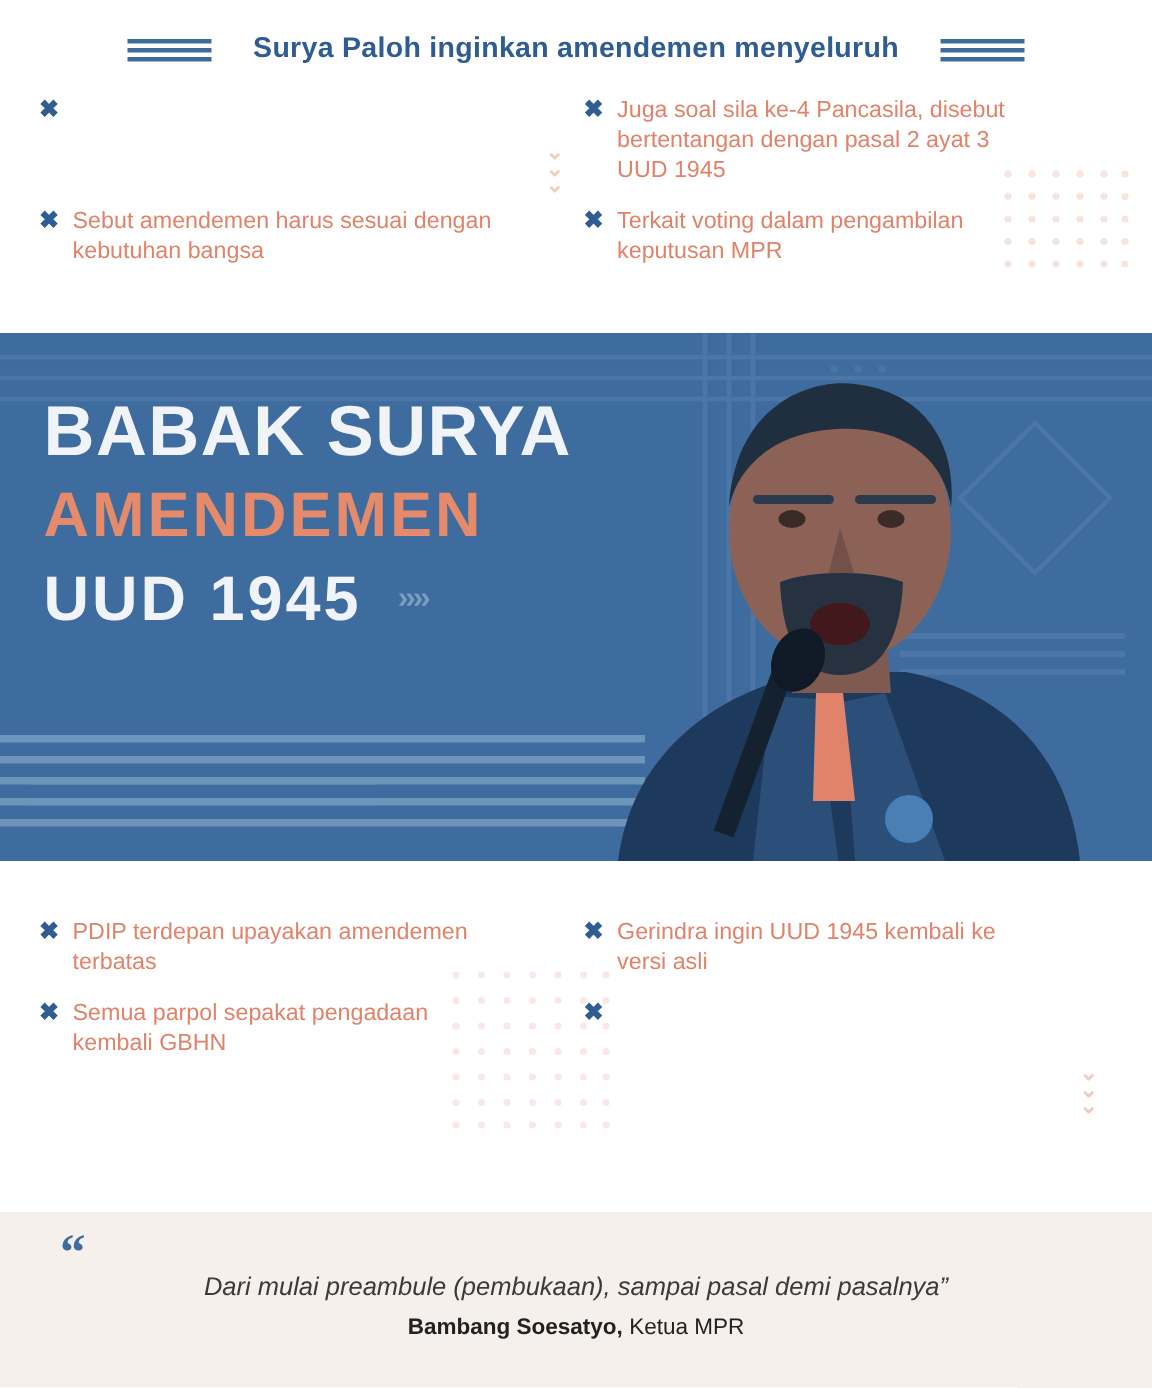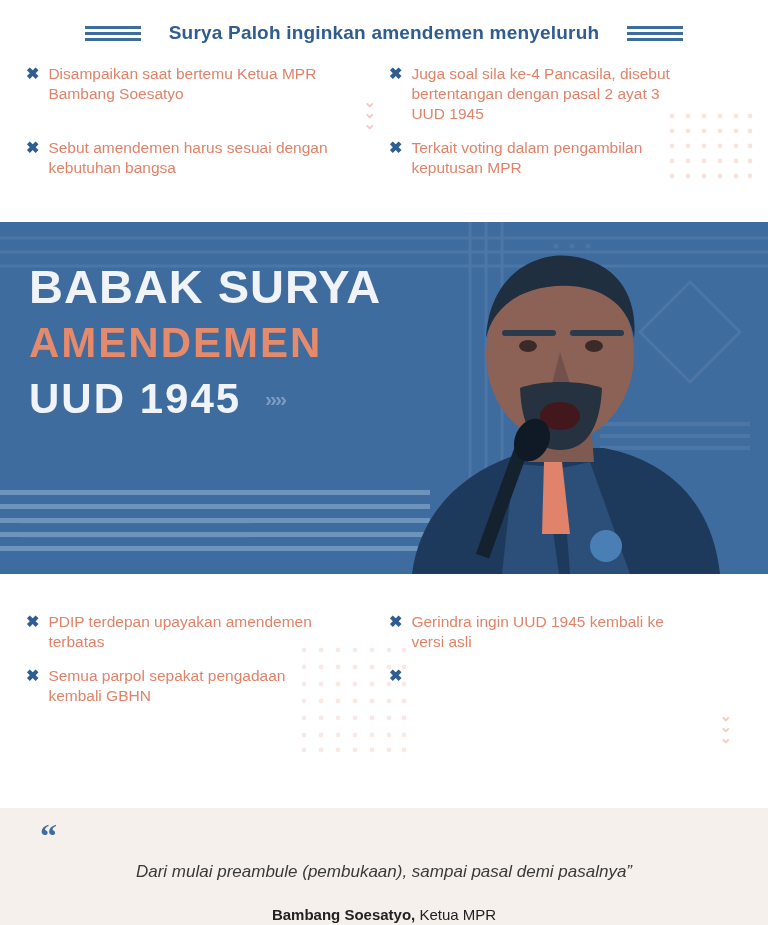--- a/index.html
+++ b/index.html
@@ -188,28 +188,27 @@
     padding: 16px 40px 0 40px;
   }
   #quote .mark {
     color: #3f6c9e;
     font-size: 34px;
     font-weight: bold;
     line-height: 24px;
     font-family: "Liberation Serif", serif;
   }
   #quote .qtext {
-    margin-top: 14px;
     text-align: center;
     font-style: italic;
     font-size: 17px;
     color: #3a3a3a;
   }
   #quote .qattr {
-    margin-top: 24px;
+    margin-top: 8px;
     text-align: center;
     font-size: 15px;
     color: #222;
   }
   #quote .qattr b { font-weight: bold; }
 </style>
 </head>
 <body>
 
 <div id="page">
@@ -261,21 +260,20 @@
           <circle cx="36" cy="64" r="2.4"></circle>
           <circle cx="52" cy="64" r="2.4"></circle>
           <circle cx="68" cy="64" r="2.4"></circle>
           <circle cx="82" cy="64" r="2.4"></circle>
       </g>
     </svg>
 
     <div class="bullets">
       <div class="bullet">
         <span class="x">✖</span>
-        <p>Disampaikan saat bertemu Ketua MPR Bambang Soesatyo</p>
       </div>
       <div class="bullet">
         <span class="x">✖</span>
         <p>Juga soal sila ke-4 Pancasila, disebut bertentangan dengan pasal 2 ayat 3 UUD 1945</p>
       </div>
       <div class="bullet">
         <span class="x">✖</span>
         <p>Sebut amendemen harus sesuai dengan kebutuhan bangsa</p>
       </div>
       <div class="bullet">

